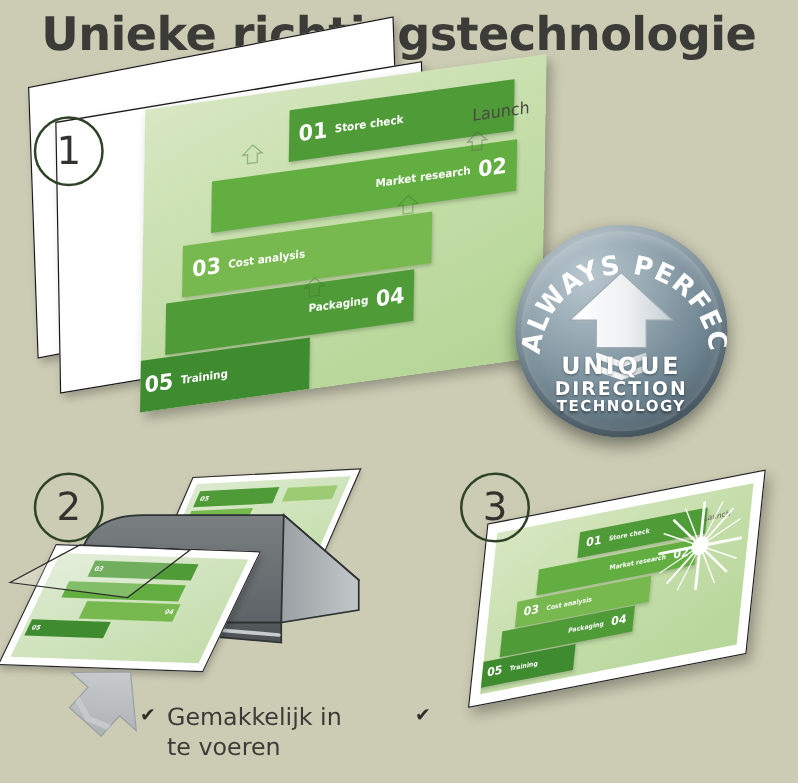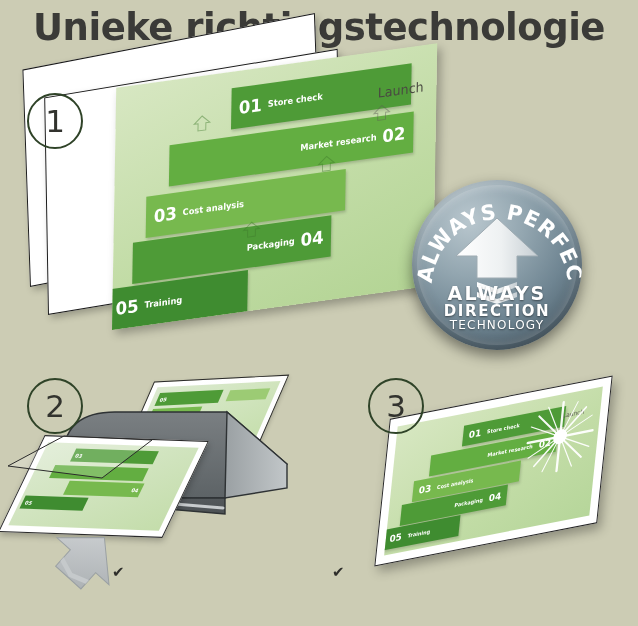--- a/index.html
+++ b/index.html
@@ -123,21 +123,21 @@
     width:86px;height:92px;
   }
   #badge .udt{
     position:absolute;left:0;right:0;bottom:18px;text-align:center;
     color:#ffffff;font-family:"DejaVu Sans", sans-serif;
     line-height:1.05;
     text-shadow:0 1px 2px rgba(0,0,0,.45);
   }
   #badge .udt .l1{font-size:19px;font-weight:700;letter-spacing:2.2px;display:block;}
   #badge .udt .l2{font-size:15px;font-weight:700;letter-spacing:1.6px;display:block;}
-  #badge .udt .l3{font-size:12px;font-weight:400;letter-spacing:1.2px;display:block;}
+  #badge .udt .l3{font-size:12px;font-weight:700;letter-spacing:1.2px;display:block;}
 
   
   #panel2{position:absolute;left:0;top:380px;width:340px;height:200px;}
 
   #laminator{
     position:absolute;left:55px;top:22px;width:250px;height:125px;
   }
   #out-sheet{
     position:absolute;left:140px;top:-2px;width:130px;height:70px;
     background:linear-gradient(150deg,#ffffff 0%,#fdfdfd 100%);
@@ -271,21 +271,21 @@
             <stop offset="0%" stop-color="#ffffff"></stop>
             <stop offset="55%" stop-color="#eef1f2"></stop>
             <stop offset="100%" stop-color="#c6ced3"></stop>
           </linearGradient>
         </defs>
         <path d="M43 2 L84 40 H63 V62 H23 V40 H2 Z" fill="url(#agrad)" stroke="#9eabb2" stroke-width="1"></path>
         <path d="M23 66 L43 73 L63 66 L63 71 L43 78 L23 71 Z" fill="url(#agrad)"></path>
         <path d="M23 76 L43 83 L63 76 L63 81 L43 88 L23 81 Z" fill="url(#agrad)"></path>
       </svg>
       <div class="udt">
-        <span class="l1">ALWAYS</span>
+        <span class="l1">UNIQUE</span>
         <span class="l2">DIRECTION</span>
         <span class="l3">TECHNOLOGY</span>
       </div>
     </div>
   </div>
 
   <div id="panel2">
 
     <div id="out-sheet">
       <div class="inner">
@@ -404,18 +404,22 @@
   </div>
   <div class="step-circle" id="step2">
     <span>2</span>
   </div>
   <div class="step-circle" id="step3">
     <span>3</span>
   </div>
 
   <div class="caption" id="cap1">
     <span class="check">✔</span>
+    <span>
+      <span>Gemakkelijk in</span><br>
+      <span>te voeren</span>
+    </span>
   </div>
   <div class="caption" id="cap2">
     <span class="check">✔</span>
   </div>
 
 </div>
 
 </body></html>

